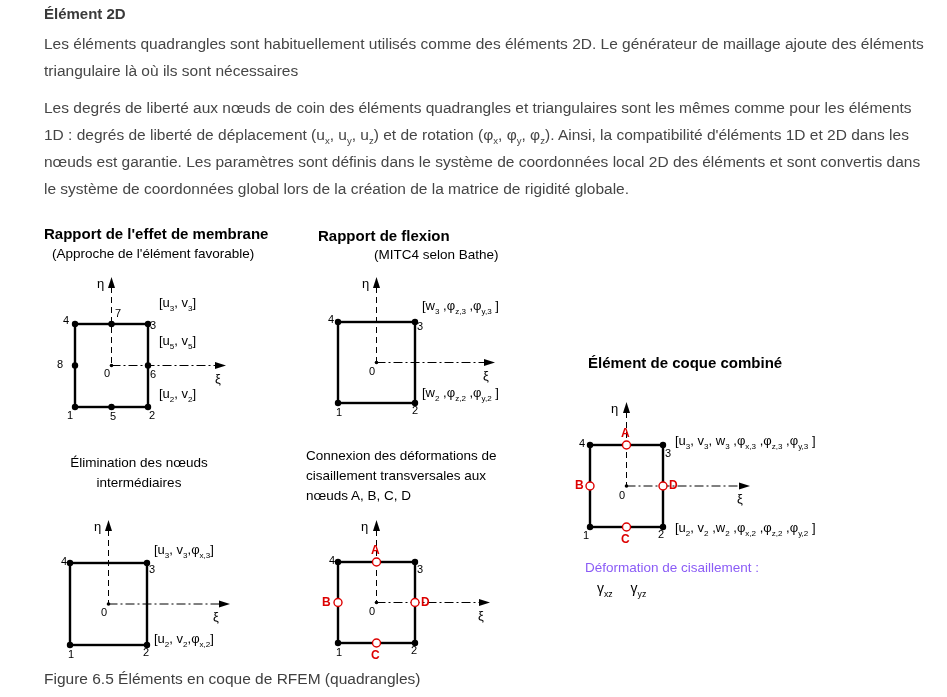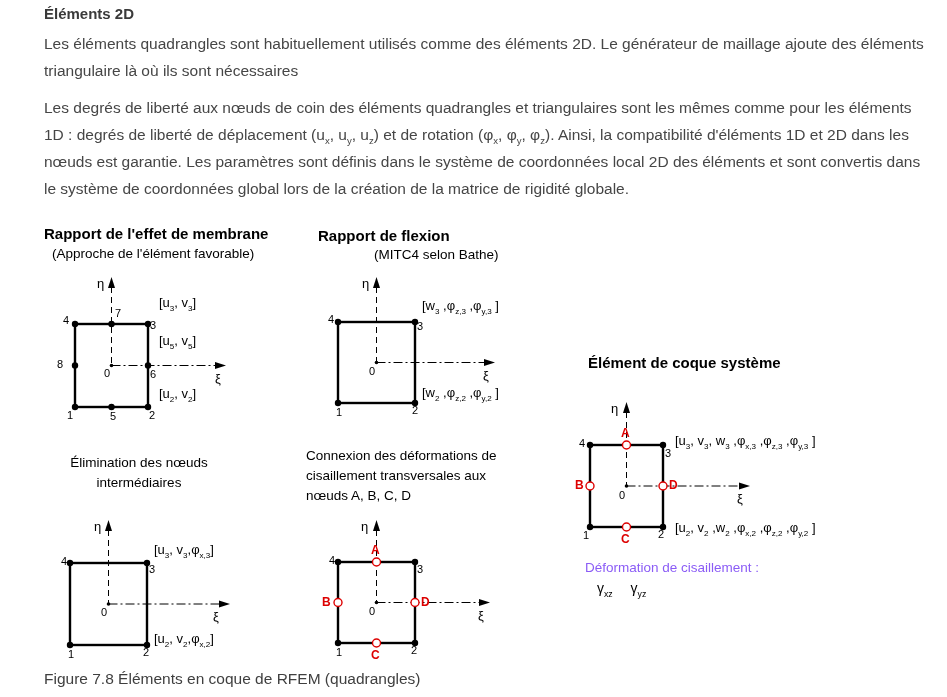--- a/index.html
+++ b/index.html
@@ -20,29 +20,29 @@
   .shear-title{position:absolute;font-size:13.5px;color:#8b5cf6;white-space:nowrap;}
   .shear-terms{position:absolute;font-size:14px;color:#000;white-space:nowrap;}
   .shear-terms span{margin-right:14px;}
   .fig-caption{position:absolute;left:44px;top:670px;font-size:15.5px;color:#3f3f3f;white-space:nowrap;}
 </style>
 </head>
 <body>
 
 <div class="page">
 
-  <div class="doc-heading">Éléments 2D</div>
+  <div class="doc-heading">Élément 2D</div>
   <div class="para" style="top:30px;">Les éléments quadrangles sont habituellement utilisés comme des éléments 2D. Le générateur de maillage ajoute des éléments triangulaire là où ils sont nécessaires</div>
   <div class="para" style="top:94px;">Les degrés de liberté aux nœuds de coin des éléments quadrangles et triangulaires sont les mêmes comme pour les éléments 1D : degrés de liberté de déplacement (u<sub>x</sub>, u<sub>y</sub>, u<sub>z</sub>) et de rotation (φ<sub>x</sub>, φ<sub>y</sub>, φ<sub>z</sub>). Ainsi, la compatibilité d'éléments 1D et 2D dans les nœuds est garantie. Les paramètres sont définis dans le système de coordonnées local 2D des éléments et sont convertis dans le système de coordonnées global lors de la création de la matrice de rigidité globale.</div>
 
   <div class="dg-title" style="left:44px;top:225px;">Rapport de l'effet de membrane</div>
   <div class="dg-subtitle" style="left:52px;top:246px;">(Approche de l'élément favorable)</div>
   <div class="dg-title" style="left:318px;top:227px;">Rapport de flexion</div>
   <div class="dg-subtitle" style="left:326px;top:247px;margin-left:48px;">(MITC4 selon Bathe)</div>
-  <div class="dg-title" style="left:588px;top:354px;">Élément de coque système</div>
+  <div class="dg-title" style="left:588px;top:354px;">Élément de coque combiné</div>
   <div class="dg-caption-block" style="left:306px;top:446px;width:218px;">Connexion des déformations de cisaillement transversales aux nœuds A, B, C, D</div>
   <div class="dg-caption-block" style="left:44px;top:453px;width:190px;text-align:center;">Élimination des nœuds intermédiaires</div>
 
   <div class="dg" style="left:55px;top:275px;width:240px;height:150px;">
     <svg width="240" height="150" viewBox="0 0 240 150">
       <line x1="56.5" y1="12" x2="56.5" y2="90.5" stroke="#000" stroke-width="1" stroke-dasharray="6 4"></line>
       <polygon points="56.5,2 53,13 60,13" fill="#000"></polygon>
       <line x1="56.5" y1="90.5" x2="163" y2="90.5" stroke="#000" stroke-width="1" stroke-dasharray="9 3 2 3"></line>
       <polygon points="171,90.5 160,87 160,94" fill="#000"></polygon>
       <rect x="20" y="49" width="73" height="83" fill="none" stroke="#000" stroke-width="2.4"></rect>
@@ -181,14 +181,14 @@
     <span class="redl" style="left:2px;top:78px;">B</span>
     <span class="redl" style="left:51px;top:131px;">C</span>
     <span class="redl" style="left:101px;top:78px;">D</span>
     <span class="nl" style="left:9px;top:37px;">4</span>
     <span class="nl" style="left:97px;top:46px;">3</span>
     <span class="nl" style="left:16px;top:129px;">1</span>
     <span class="nl" style="left:91px;top:127px;">2</span>
     <span class="nl" style="left:49px;top:88px;">0</span>
   </div>
 
-  <div class="fig-caption">Figure 7.8 Éléments en coque de RFEM (quadrangles)</div>
+  <div class="fig-caption">Figure 6.5 Éléments en coque de RFEM (quadrangles)</div>
 </div>
 
 </body></html>

